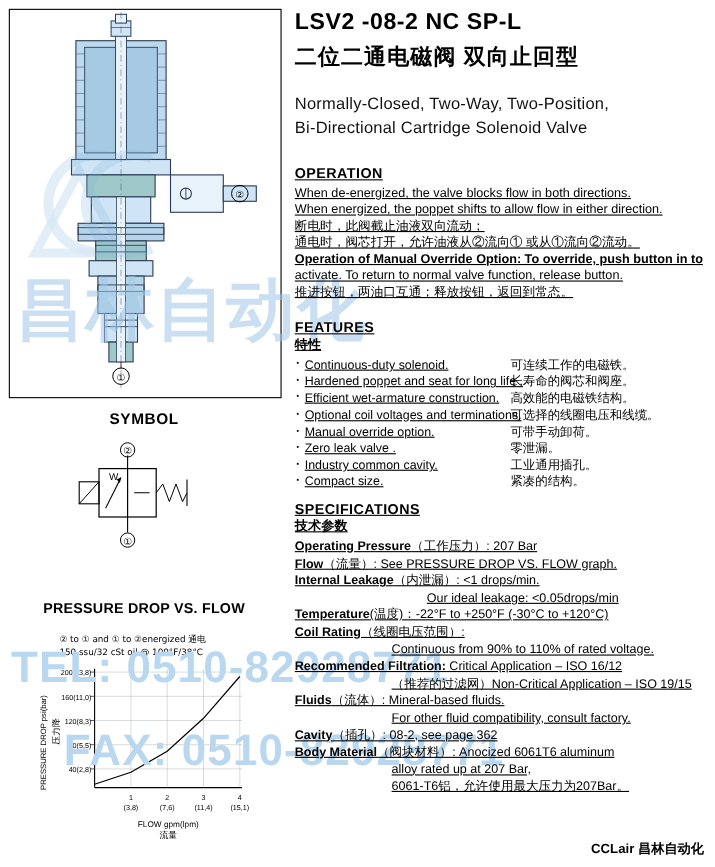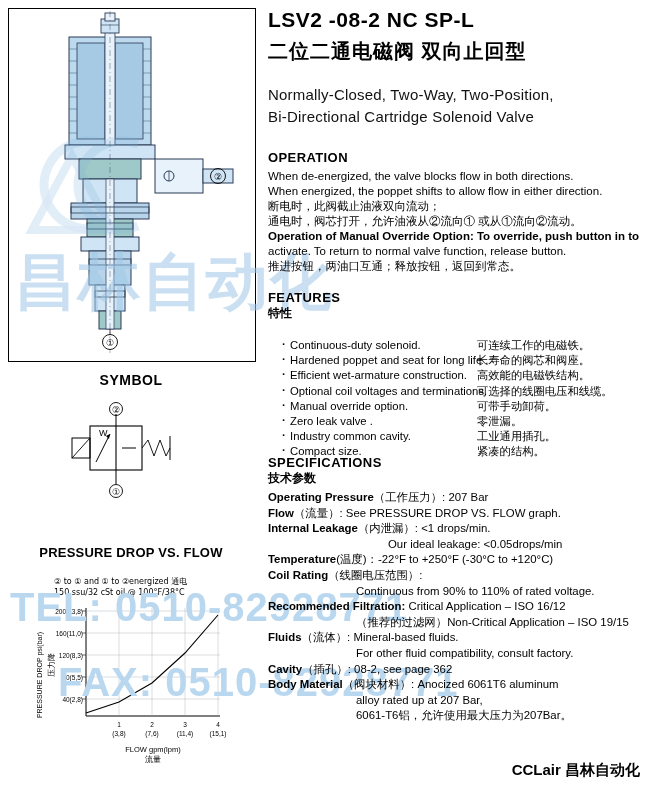--- a/index.html
+++ b/index.html
@@ -36,37 +36,37 @@
     letter-spacing:.5px;
   }
   .prod-title-cn{
     position:absolute;left:0;top:38px;font-size:20px;font-weight:bold;
     letter-spacing:1px;
   }
   .subtitle{
     position:absolute;left:0;top:84px;width:382px;font-size:15px;
     line-height:22px;color:#111;letter-spacing:.2px;
   }
-  .sec{position:absolute;left:0;width:378px;}
+  .sec{position:absolute;left:0;width:378px;text-decoration:underline;}
   .sec-h{font-size:13px;font-weight:bold;letter-spacing:.4px;}
   .sec-h-cn{font-size:12px;font-weight:bold;}
   .body-line{font-size:11.5px;line-height:15px;}
-  .bullets{margin:13px;padding:0;list-style:none;}
+  .bullets{margin:0;padding:0;list-style:none;}
   .bullets li{
     font-size:11.3px;line-height:15.2px;position:relative;padding-left:9px;
     white-space:nowrap;
   }
   .bullets li:before{content:"\00B7";position:absolute;left:1px;top:-1px;font-weight:bold;}
   .bl-cn{position:absolute;left:196px;font-size:11.3px;}
   .spec-line{font-size:11.4px;line-height:15.6px;}
   .spec-line .lbl{font-weight:bold;}
   .indent1{padding-left:88px;}
   .indent2{padding-left:120px;}
   .footer{
-    position:absolute;right:10px;bottom:8px;font-size:15px;font-weight:bold;
+    position:absolute;right:10px;bottom:8px;font-size:12px;font-weight:bold;
   }
 
   
   .wm{position:absolute;pointer-events:none;}
   .wm-logo{
     left:12px;top:110px;width:180px;height:150px;opacity:.30;
   }
   .wm-cn{
     left:14px;top:240px;font-size:62px;font-weight:bold;color:#9fc8e8;
     opacity:.55;letter-spacing:2px;font-family:"DejaVu Sans",sans-serif;

